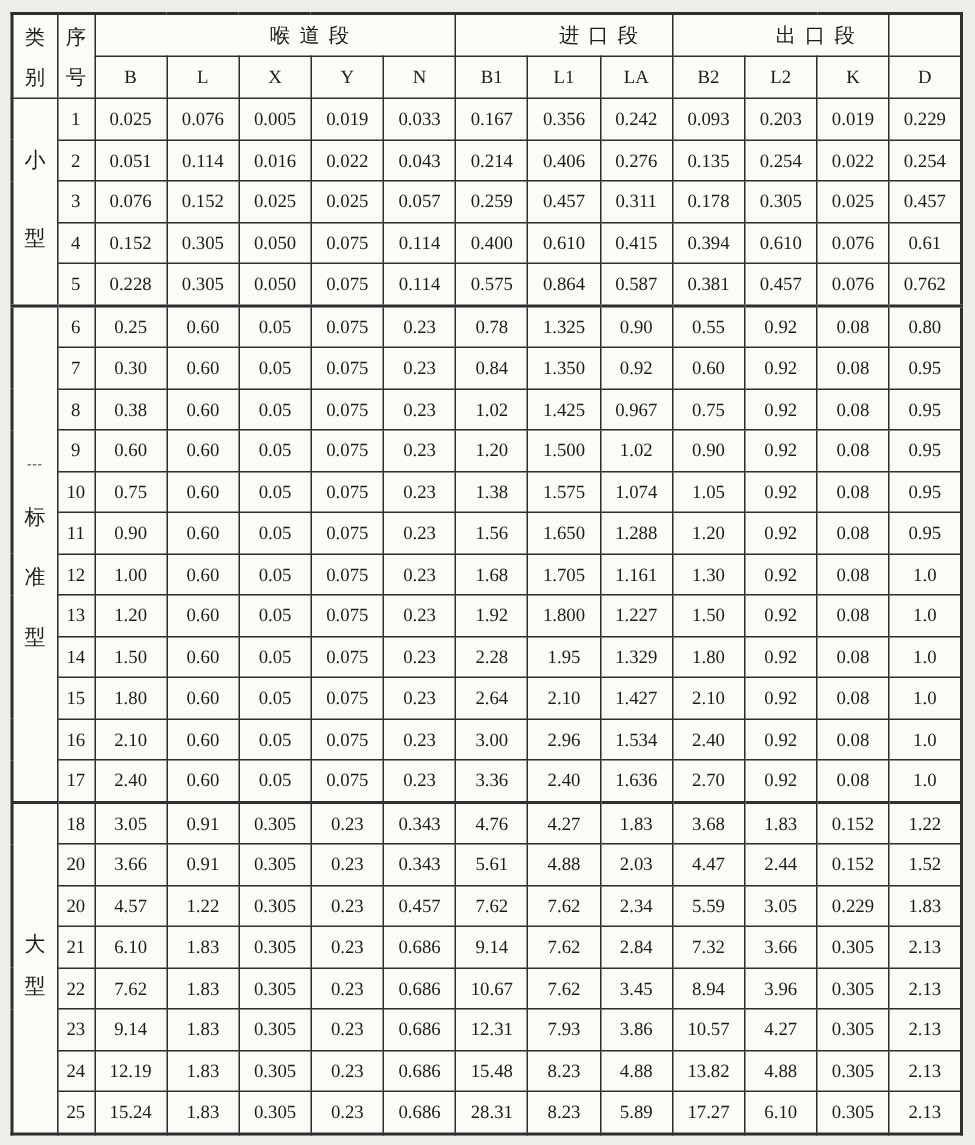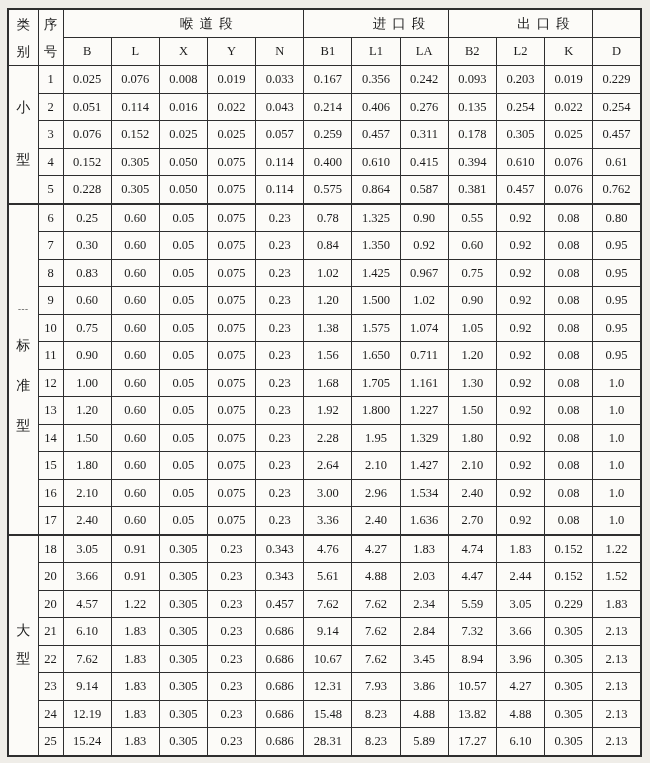--- a/index.html
+++ b/index.html
@@ -120,21 +120,21 @@
         <tr>
           <td rowspan="5" class="cat-cell cat-small">
             <div class="stack">
               <span class="cjk">小</span>
               <span class="cjk">型</span>
             </div>
           </td>
           <td>1</td>
           <td>0.025</td>
           <td>0.076</td>
-          <td>0.008</td>
+          <td>0.005</td>
           <td>0.019</td>
           <td>0.033</td>
           <td>0.167</td>
           <td>0.356</td>
           <td>0.242</td>
           <td>0.093</td>
           <td>0.203</td>
           <td>0.019</td>
           <td>0.229</td>
         </tr>
@@ -231,21 +231,21 @@
           <td>0.84</td>
           <td>1.350</td>
           <td>0.92</td>
           <td>0.60</td>
           <td>0.92</td>
           <td>0.08</td>
           <td>0.95</td>
         </tr>
         <tr>
           <td>8</td>
-          <td>0.83</td>
+          <td>0.38</td>
           <td>0.60</td>
           <td>0.05</td>
           <td>0.075</td>
           <td>0.23</td>
           <td>1.02</td>
           <td>1.425</td>
           <td>0.967</td>
           <td>0.75</td>
           <td>0.92</td>
           <td>0.08</td>
@@ -283,21 +283,21 @@
         </tr>
         <tr>
           <td>11</td>
           <td>0.90</td>
           <td>0.60</td>
           <td>0.05</td>
           <td>0.075</td>
           <td>0.23</td>
           <td>1.56</td>
           <td>1.650</td>
-          <td>0.711</td>
+          <td>1.288</td>
           <td>1.20</td>
           <td>0.92</td>
           <td>0.08</td>
           <td>0.95</td>
         </tr>
         <tr>
           <td>12</td>
           <td>1.00</td>
           <td>0.60</td>
           <td>0.05</td>
@@ -395,21 +395,21 @@
           </td>
           <td>18</td>
           <td>3.05</td>
           <td>0.91</td>
           <td>0.305</td>
           <td>0.23</td>
           <td>0.343</td>
           <td>4.76</td>
           <td>4.27</td>
           <td>1.83</td>
-          <td>4.74</td>
+          <td>3.68</td>
           <td>1.83</td>
           <td>0.152</td>
           <td>1.22</td>
         </tr>
         <tr>
           <td>20</td>
           <td>3.66</td>
           <td>0.91</td>
           <td>0.305</td>
           <td>0.23</td>

